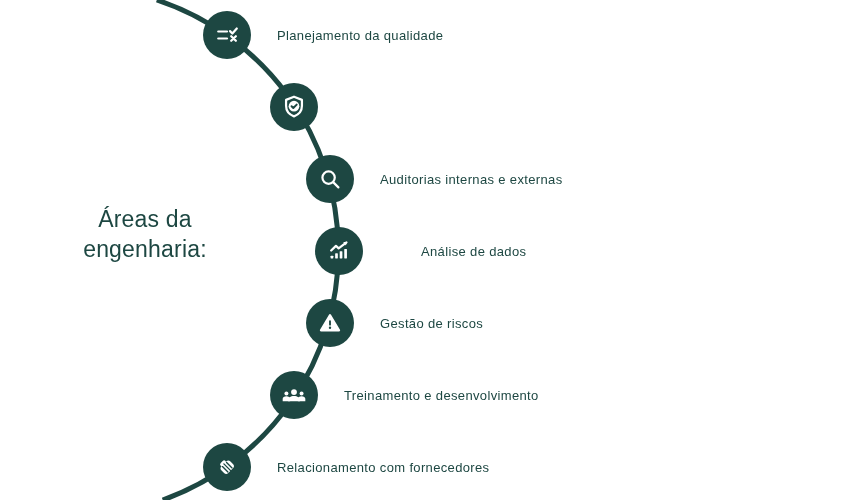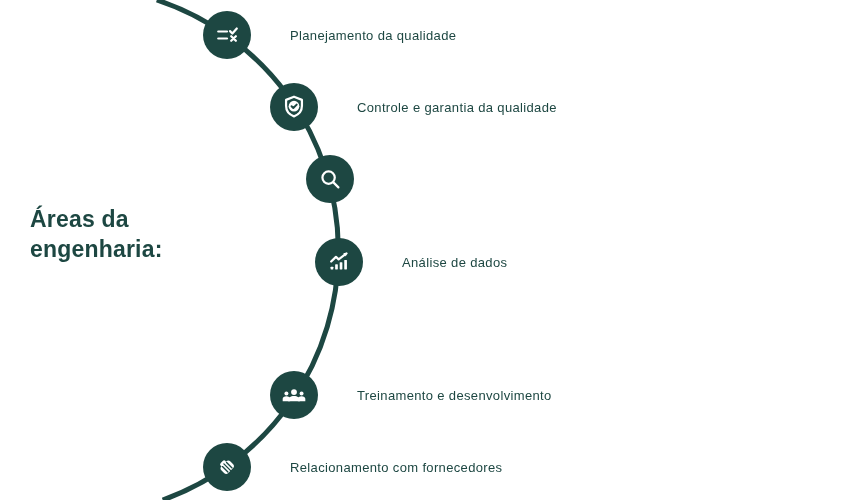--- a/index.html
+++ b/index.html
@@ -13,23 +13,23 @@
     position:relative;
     width:850px;height:500px;
     background:var(--bg);
     overflow:hidden;
     margin:0 auto;
   }
   .curve-svg{position:absolute;left:0;top:0;}
   .title{
     position:absolute;
     left:30px;top:204px;width:230px;
-    text-align:left;
+    text-align:center;
     color:var(--brand);
-    font-weight:bold;
+    font-weight:normal;
     font-size:23px;
     line-height:30px;
     letter-spacing:.2px;
   }
   .item{
     position:absolute;
     display:flex;
     align-items:center;
     height:48px;
   }
@@ -37,30 +37,30 @@
     width:48px;height:48px;
     border-radius:50%;
     background:var(--brand);
     display:flex;
     align-items:center;
     justify-content:center;
     flex:0 0 48px;
   }
   .circle svg{width:28px;height:28px;display:block;}
   .label{
-    margin-left:39px;
+    margin-left:26px;
     color:var(--brand);
     font-size:13px;
     letter-spacing:.35px;
     white-space:nowrap;
   }
   .item-1{left:203px;top:11px;}
   .item-2{left:270px;top:83px;}
   .item-3{left:306px;top:155px;}
-  .item-4{left:315px;top:238px;}
+  .item-4{left:315px;top:227px;gap:32px;}
   .item-5{left:306px;top:299px;}
   .item-6{left:270px;top:371px;}
   .item-7{left:203px;top:443px;justify-content:flex-end;}
   .stroke-i{stroke:var(--icon);fill:none;stroke-width:1.9;stroke-linecap:round;stroke-linejoin:round;}
   .fill-i{fill:var(--icon);}
   .stroke-b{stroke:var(--brand);fill:none;stroke-linecap:round;stroke-linejoin:round;}
   .fill-b{fill:var(--brand);}
 </style>
 </head>
 <body>
@@ -89,46 +89,56 @@
   </div>
 
   <div class="item item-2">
     <div class="circle">
       <svg viewBox="0 0 24 24">
         <path class="stroke-i" stroke-width="1.8" d="M12 3.2 L18.8 5.9 V11 c0 4.3 -2.8 7.6 -6.8 9 c-4 -1.4 -6.8 -4.7 -6.8 -9 V5.9 Z"></path>
         <circle class="fill-i" cx="12" cy="11.3" r="4.6"></circle>
         <path class="stroke-b" stroke-width="1.7" d="M9.9 11.4 l1.5 1.5 L14.3 10"></path>
       </svg>
     </div>
-    <span class="label">Controle e garantia da qualidade</span>
   </div>
 
   <div class="item item-3">
     <div class="circle">
       <svg viewBox="0 0 24 24">
         <circle class="stroke-i" stroke-width="2.1" cx="10.8" cy="10.8" r="5.3"></circle>
         <path class="stroke-i" stroke-width="2.1" d="M14.9 14.9 L19.2 19.2"></path>
       </svg>
     </div>
+    <span class="label">Auditorias internas e externas</span>
   </div>
 
   <div class="item item-4">
     <div class="circle">
       <svg viewBox="0 0 24 24">
         <rect class="fill-i" x="4.8" y="16" width="2.3" height="2.5" rx="0.4"></rect>
         <rect class="fill-i" x="8.7" y="14" width="2.3" height="4.5" rx="0.4"></rect>
         <rect class="fill-i" x="12.6" y="12.2" width="2.3" height="6.3" rx="0.4"></rect>
         <rect class="fill-i" x="16.5" y="10.2" width="2.3" height="8.3" rx="0.4"></rect>
         <path class="stroke-i" stroke-width="1.7" d="M5.3 11.6 L9.4 7.6 L11.7 9.7 L18.4 4.7"></path>
         <path class="fill-i" d="M15.6 4.2 L19 4.3 L17.9 7.2 Z"></path>
       </svg>
     </div>
     <span class="label">Análise de dados</span>
   </div>
 
+  <div class="item item-5">
+    <div class="circle">
+      <svg viewBox="0 0 24 24">
+        <path class="fill-i" stroke="var(--icon)" stroke-width="1.8" stroke-linejoin="round" d="M12 5.2 L19.8 18.3 H4.2 Z"></path>
+        <rect class="fill-b" x="11.2" y="9.7" width="1.6" height="4.5" rx="0.8"></rect>
+        <circle class="fill-b" cx="12" cy="16.1" r="1"></circle>
+      </svg>
+    </div>
+    <span class="label">Gestão de riscos</span>
+  </div>
 
   <div class="item item-6">
     <div class="circle">
       <svg viewBox="0 0 24 24">
         <circle class="fill-i" cx="5.5" cy="10.7" r="1.7"></circle>
         <path class="fill-i" d="M5.5 13.1 c1.8 0 3.2 .9 3.2 2.1 v2.2 H2.3 v-2.2 c0 -1.2 1.4 -2.1 3.2 -2.1 Z"></path>
         <circle class="fill-i" cx="18.5" cy="10.7" r="1.7"></circle>
         <path class="fill-i" d="M18.5 13.1 c1.8 0 3.2 .9 3.2 2.1 v2.2 H15.3 v-2.2 c0 -1.2 1.4 -2.1 3.2 -2.1 Z"></path>
         <circle class="fill-i" cx="12" cy="9.5" r="2.5"></circle>
         <path class="fill-i" d="M12 12.8 c2.9 0 5.2 1.5 5.2 3.4 v1.2 H6.8 v-1.2 c0 -1.9 2.3 -3.4 5.2 -3.4 Z"></path>

